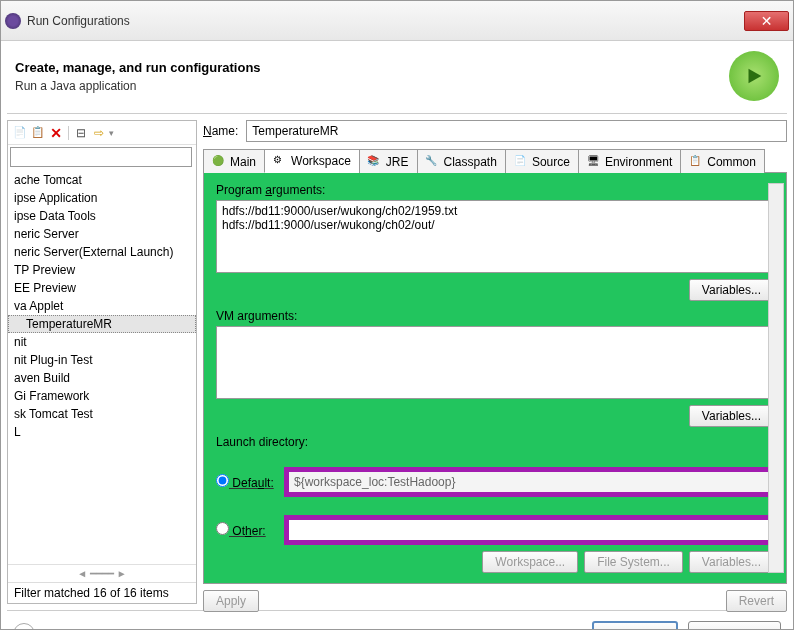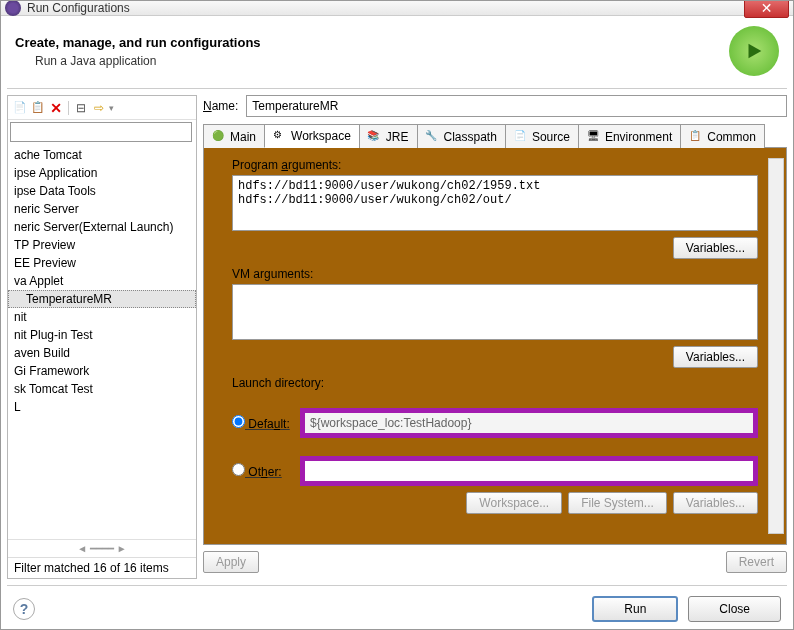--- a/index.html
+++ b/index.html
@@ -1,26 +1,26 @@
 <!DOCTYPE html>
 <html><head>
 <meta charset="utf-8">
 <style>
 * { box-sizing: border-box; margin: 0; padding: 0; font-family: Tahoma, Arial, sans-serif; font-size: 12px; }
 body { background: #fff; width: 794px; height: 630px; overflow: hidden; border: 1px solid #999; }
 
-.titlebar { height: 15px; background: linear-gradient(#f8f8f8, #e8e8e8); display: flex; align-items: center; padding: 0 4px; border-bottom: 1px solid #ccc; }
+.titlebar { height: 40px; background: linear-gradient(#f8f8f8, #e8e8e8); display: flex; align-items: center; padding: 0 4px; border-bottom: 1px solid #ccc; }
 .titlebar .eclipse-icon { width: 16px; height: 16px; background: radial-gradient(circle, #6b4a9e 40%, #3a2a5e 100%); border-radius: 50%; margin-right: 6px; }
 .titlebar .title { flex: 1; color: #333; }
 .titlebar .close-btn { width: 45px; height: 20px; background: linear-gradient(#e56f6f, #c83232); color: #fff; display: flex; align-items: center; justify-content: center; border: 1px solid #a62020; border-radius: 2px; font-size: 14px; }
 
 .header { padding: 10px 14px 6px 14px; display: flex; align-items: center; }
 .header-text { flex: 1; }
 .header-title { font-weight: bold; font-size: 13px; margin-bottom: 4px; }
-.header-sub { color: #333; margin-left: 20px; }
+.header-sub { color: #333; margin-left: 0; }
 .run-icon { width: 50px; height: 50px; background: radial-gradient(circle, #a8e070, #5cb82e); border-radius: 50%; display: flex; align-items: center; justify-content: center; }
 .run-icon svg { width: 22px; height: 22px; }
 
 .divider { height: 1px; background: #ccc; margin: 6px 6px 0 6px; }
 
 .main { display: flex; height: 496px; padding: 6px; gap: 6px; }
 
 .left-panel { width: 190px; border: 1px solid #b8b8b8; background: #fff; display: flex; flex-direction: column; }
 .toolbar { height: 24px; padding: 2px 4px; display: flex; align-items: center; gap: 2px; border-bottom: 1px solid #e0e0e0; }
 .toolbar-icon { width: 16px; height: 16px; display: flex; align-items: center; justify-content: center; }
@@ -34,24 +34,24 @@
 
 .right-panel { flex: 1; display: flex; flex-direction: column; }
 .name-row { display: flex; align-items: center; gap: 8px; padding: 0 0 6px 0; }
 .name-input { flex: 1; padding: 3px 5px; border: 1px solid #999; }
 
 .tabs { display: flex; border-bottom: 1px solid #999; background: #fff; }
 .tab { padding: 4px 8px; display: flex; align-items: center; gap: 4px; border: 1px solid #999; border-bottom: none; margin-right: -1px; background: #f4f4f4; cursor: default; position: relative; top: 1px; }
 .tab.active { background: #fff; border-bottom: 1px solid #fff; }
 .tab-icon { width: 14px; height: 14px; }
 
-.tab-content { flex: 1; border: 1px solid #999; border-top: none; padding: 10px 28px; background: #a16207; display: flex; flex-direction: column; gap: 8px; position: relative; }
+.tab-content { flex: 1; border: 1px solid #999; border-top: none; padding: 10px 12px; background: #22c55e; display: flex; flex-direction: column; gap: 8px; position: relative; }
 .form-group label { text-decoration: underline; text-decoration-color: #333; text-decoration-thickness: 1px; text-underline-offset: 1px; }
 .form-label { display: block; margin-bottom: 3px; }
-.textarea { width: 100%; height: 56px; border: 1px solid #999; padding: 3px 5px; resize: none; font-family: Liberation Mono, monospace; }
+.textarea { width: 100%; height: 73px; border: 1px solid #999; padding: 3px 5px; resize: none; font-family: Liberation Sans, sans-serif; }
 .btn-row { display: flex; justify-content: flex-end; margin-top: 3px; }
 .btn { padding: 3px 12px; border: 1px solid #999; background: linear-gradient(#fdfdfd, #e8e8e8); cursor: default; border-radius: 2px; }
 .btn.disabled { color: #999; }
 
 .wd-row { display: flex; align-items: center; gap: 8px; margin-top: 18px; }
 .wd-label { min-width: 60px; }
 .wd-input { flex: 1; padding: 3px 5px; border: 5px solid #a21caf; }
 .wd-input.readonly { background: #f4f4f4; color: #666; }
 .wd-buttons { display: flex; justify-content: flex-end; gap: 6px; margin-top: 6px; }
 

